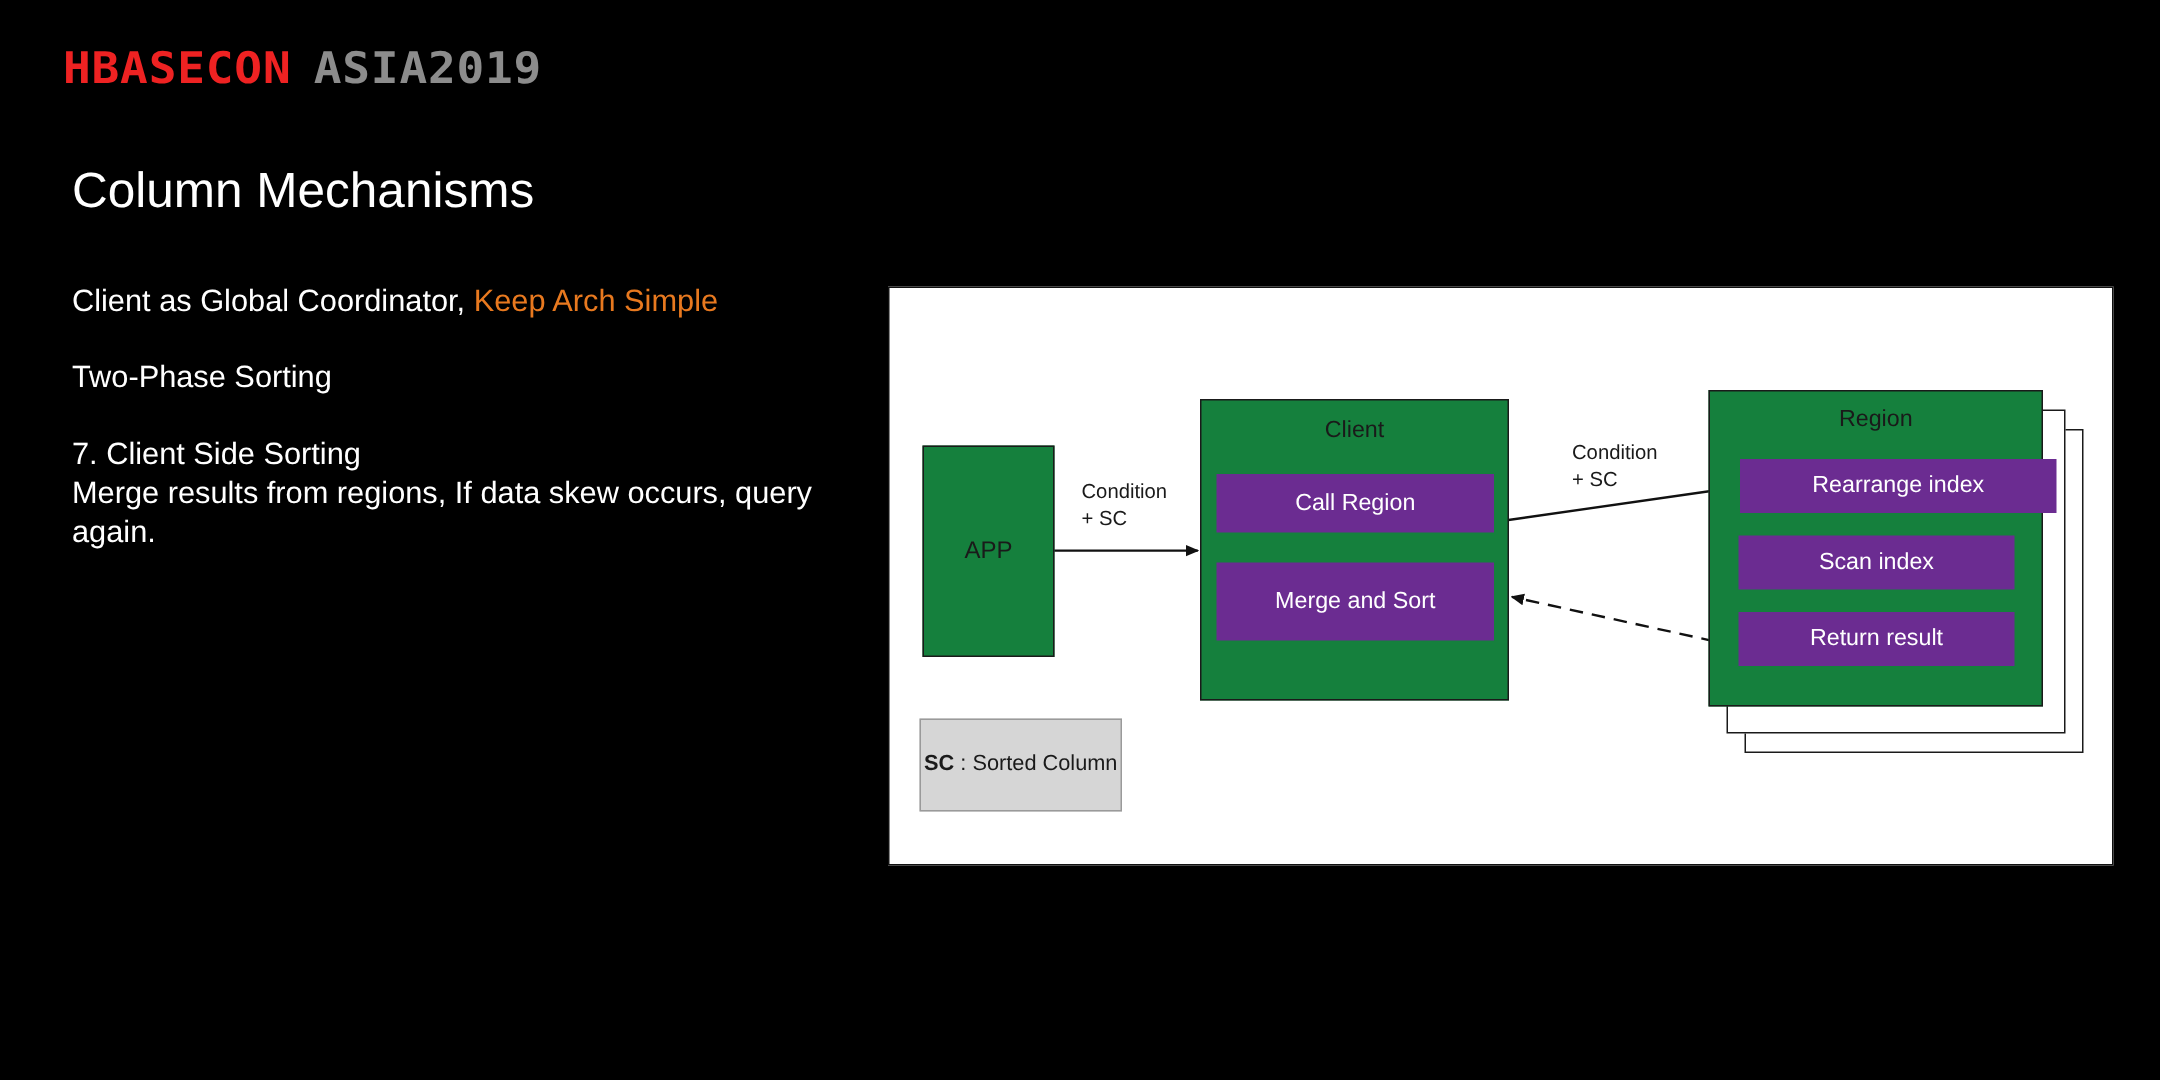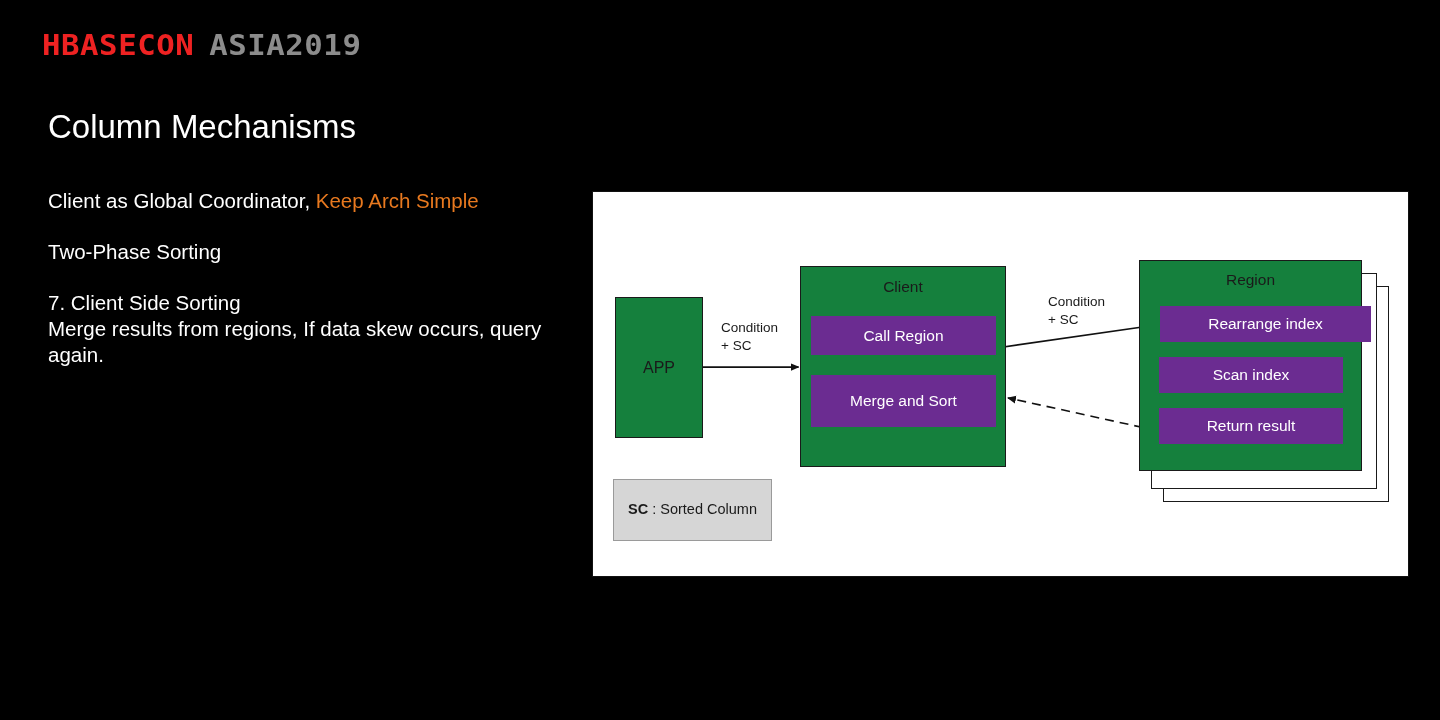--- a/index.html
+++ b/index.html
@@ -127,21 +127,21 @@
     position: absolute;
     background: #FFFFFF;
     border: 1.4px solid #1A1A1A;
     box-sizing: border-box;
   }
 
   #legend-box {
     position: absolute;
     left: 20px;
     top: 287px;
-    width: 159px;
+    width: 135px;
     height: 62px;
     background: #D6D6D6;
     border: 1.5px solid #9A9A9A;
     box-sizing: border-box;
   }
   #legend-text {
     position: absolute;
     left: 0; right: 0;
     top: 21px;
     text-align: center;

